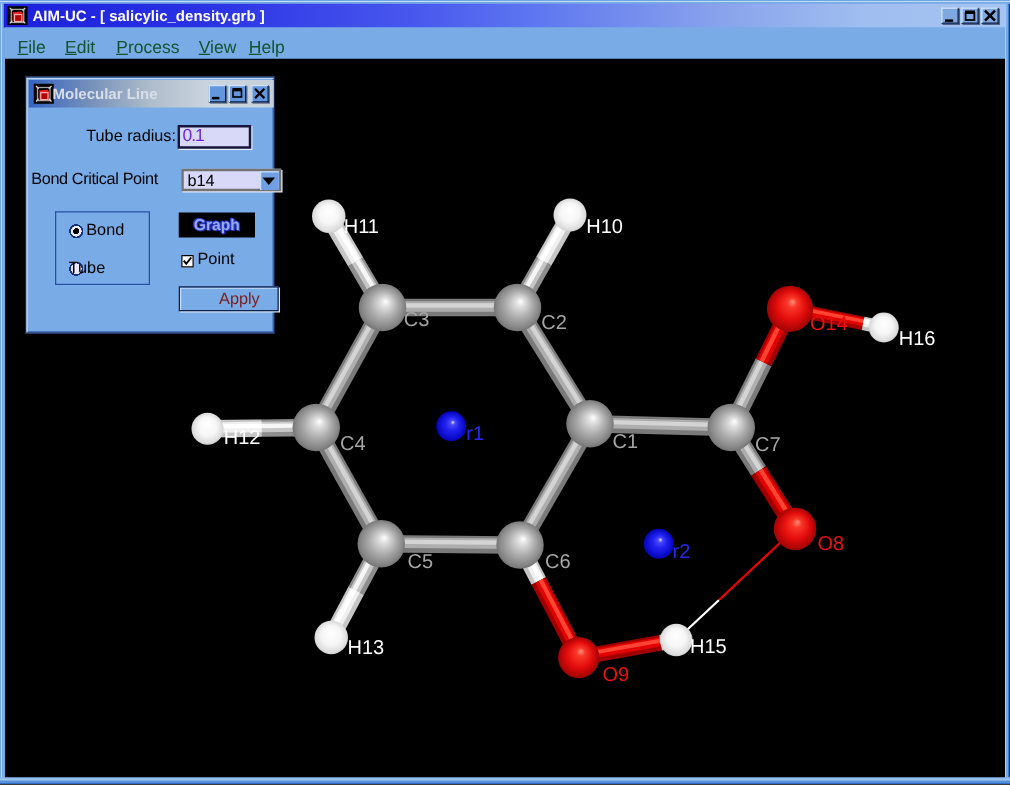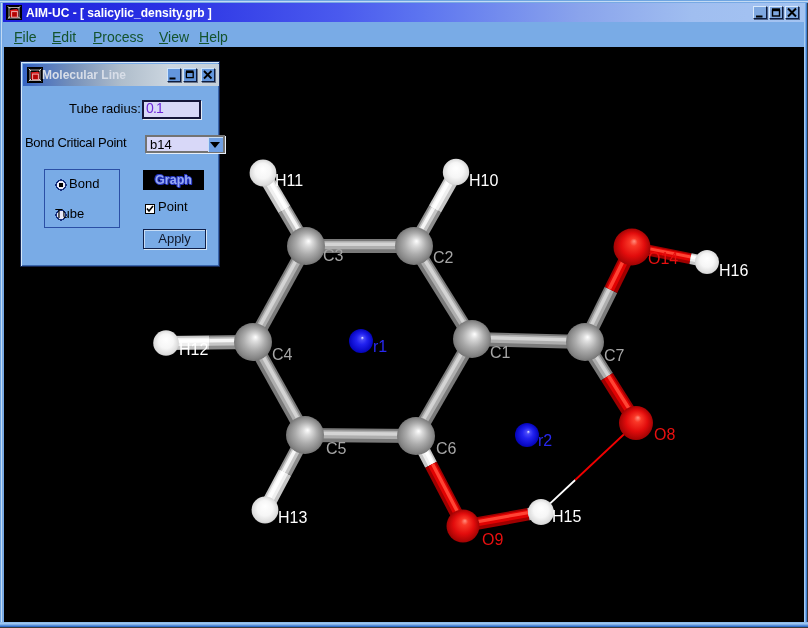--- a/index.html
+++ b/index.html
@@ -58,21 +58,21 @@
 #linetext{left:48px;top:114px;}
 #tubetext{left:34px;top:144px;}
 #colorbtn{position:absolute;left:122px;top:108px;width:61px;height:20px;background:#000;
  text-align:center;font-size:12.5px;font-weight:bold;color:#98AAF2;
  text-shadow:-1px 0 0 #2636BE,1px 0 0 #2636BE,0 -1px 0 #2636BE,0 1px 0 #2636BE,1px 1px 0 #2636BE,-1px -1px 0 #2636BE;line-height:20px;}
 #showbox{position:absolute;left:124px;top:142px;width:10px;height:10px;background:#fff;
  border:1px solid #000;box-sizing:border-box;}
 #showtext{left:137px;top:137px;}
 #applybtn{position:absolute;left:122px;top:167px;width:61px;height:18px;background:#79ABE6;
  border:1px solid #10204A;box-shadow:inset 1px 1px 0 #C6DCF6, 1px 1px 0 #D8E8F8;
- text-align:center;font-size:13px;color:#0f172a;line-height:17px;}
+ text-align:center;font-size:13px;color:#7f1d1d;line-height:17px;padding-left:17px;}
 u{text-decoration:underline;}
 </style></head>
 <body>
 <div id="topline"></div>
 <div id="leftedge"></div>
 <div id="rightedge"></div>
 <div id="titlebar">
   <div id="appicon"><svg width="16" height="15" viewBox="0 0 16 15">
     <rect x="3" y="2.5" width="10" height="10.5" fill="none" stroke="#A8A8A8" stroke-width="1"></rect>
     <path d="M1.8 1.3 L4 3.5 M14.2 1.3 L12 3.5 M1.8 13.7 L4 11.5 M14.2 13.7 L12 11.5" stroke="#DADADA" stroke-width="1"></path>

